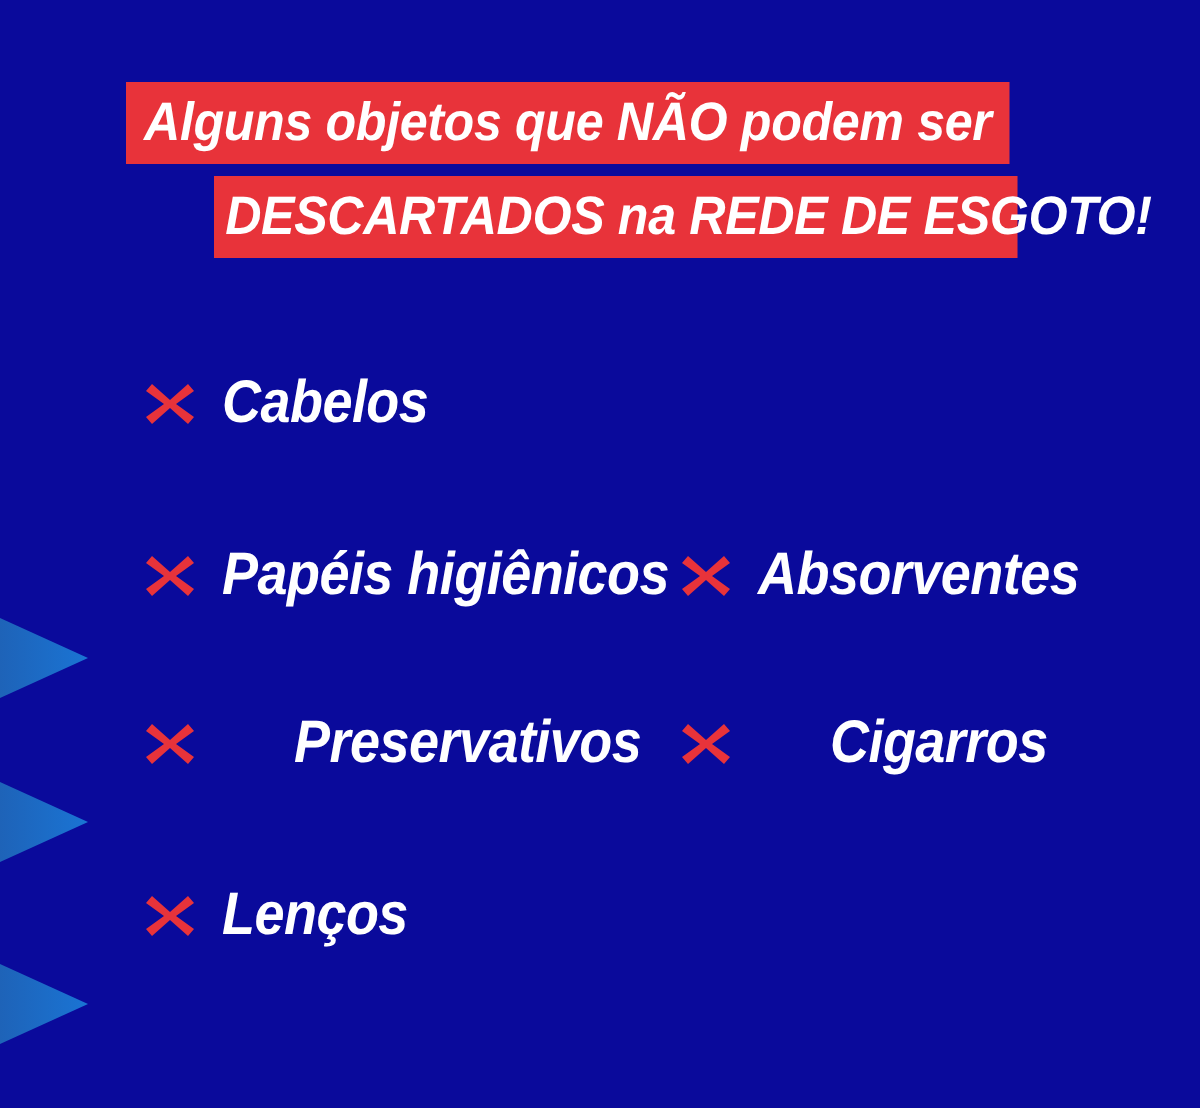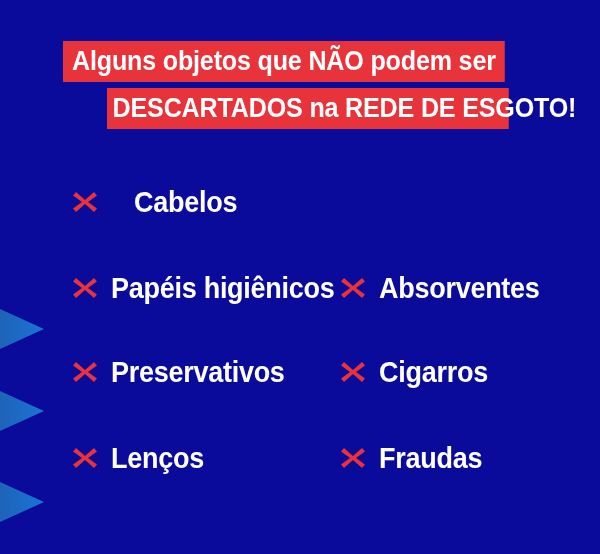--- a/index.html
+++ b/index.html
@@ -14,20 +14,21 @@
     background: #0A0A9B;
     font-family: "Liberation Sans", sans-serif;
   }
 
   #poster {
     position: relative;
     width: 600px;
     height: 554px;
     background: #0A0A9B;
     overflow: hidden;
+    font-style: italic;
   }
 
   
   .arrow-strip {
     position: absolute;
     left: 0;
     top: 0;
     width: 60px;
     height: 554px;
     pointer-events: none;
@@ -98,23 +99,23 @@
   .col-right { left: 340px; width: 250px; }
 
   .item {
     position: absolute;
     left: 0;
     display: flex;
     align-items: center;
     height: 44px;
     white-space: nowrap;
   }
-  .item-row-0 { top: 12px; gap: 23px; }
+  .item-row-0 { top: 12px; }
   .item-row-1 { top: 98px; text-align: right; }
-  .item-row-2 { top: 182px; }
+  .item-row-2 { top: 182px; gap: 36px; }
   .item-row-3 { top: 268px; }
 
   .x-icon {
     flex: 0 0 auto;
     width: 26px;
     height: 26px;
     margin-right: 13px;
     display: block;
   }
   .x-icon svg { display: block; width: 100%; height: 100%; }
@@ -228,25 +229,17 @@
         <span class="item-label">Cigarros</span>
       </div>
       <div class="item item-row-1">
         <span class="x-icon">
           <svg viewBox="0 0 26 26" aria-hidden="true">
             <path d="M4 3 L13 11 L22 3 L25 6.5 L16 13 L25 19.5 L22 23 L13 15 L4 23 L1 19.5 L10 13 L1 6.5 Z" fill="#E8333A"></path>
           </svg>
         </span>
         <span class="item-label">Absorventes</span>
       </div>
-      <div class="item item-row-3">
-        <span class="x-icon">
-          <svg viewBox="0 0 26 26" aria-hidden="true">
-            <path d="M4 3 L13 11 L22 3 L25 6.5 L16 13 L25 19.5 L22 23 L13 15 L4 23 L1 19.5 L10 13 L1 6.5 Z" fill="#E8333A"></path>
-          </svg>
-        </span>
-        <span class="item-label">Fraudas</span>
-      </div>
     </div>
 
   </div>
 
 </div>
 
 </body></html>

